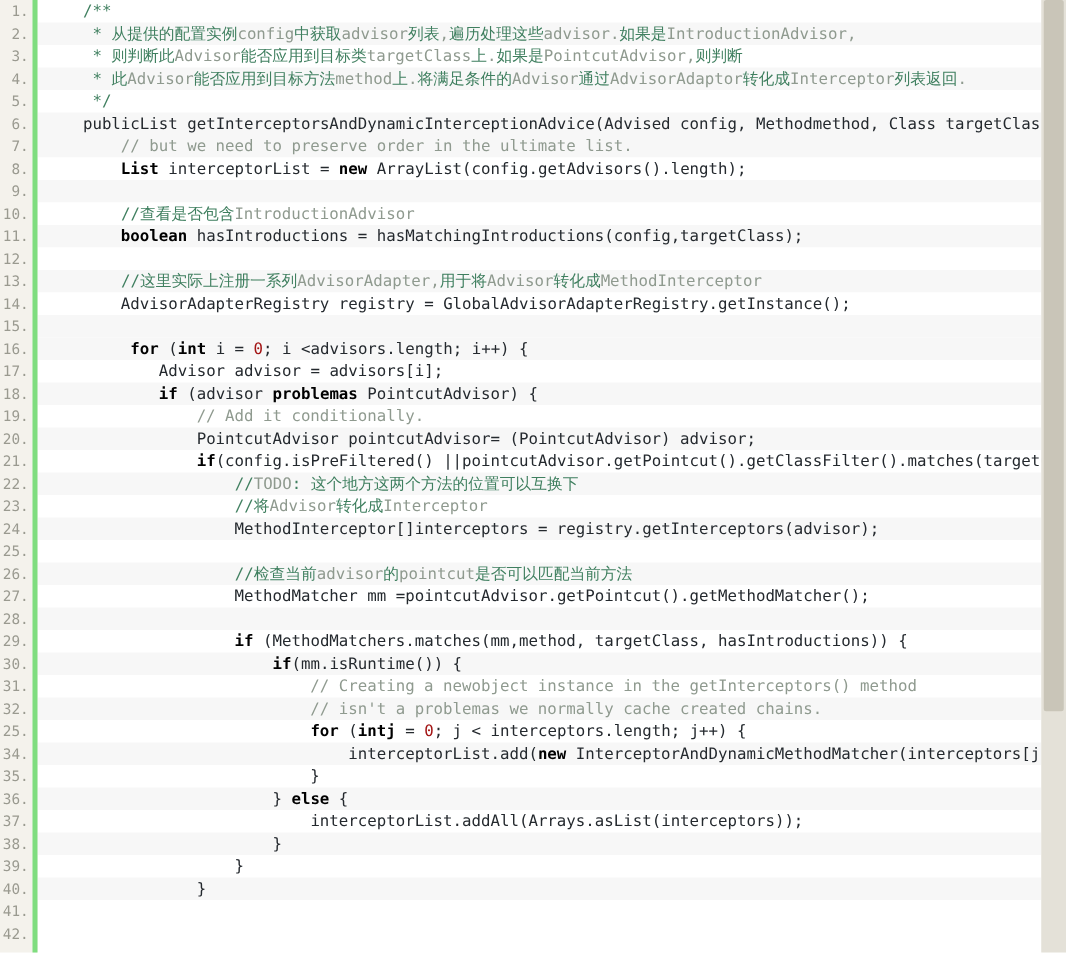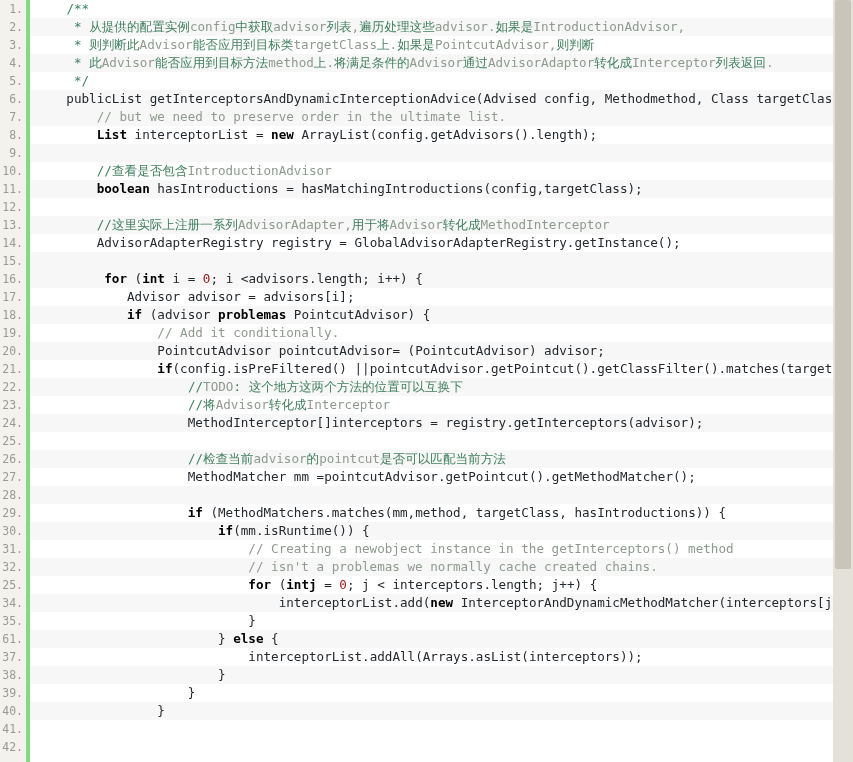--- a/index.html
+++ b/index.html
@@ -125,21 +125,21 @@
       <div class="ln">26.</div>
       <div class="ln">27.</div>
       <div class="ln">28.</div>
       <div class="ln">29.</div>
       <div class="ln">30.</div>
       <div class="ln">31.</div>
       <div class="ln">32.</div>
       <div class="ln">25.</div>
       <div class="ln">34.</div>
       <div class="ln">35.</div>
-      <div class="ln">61.</div>
+      <div class="ln">36.</div>
       <div class="ln">37.</div>
       <div class="ln">38.</div>
       <div class="ln">39.</div>
       <div class="ln">40.</div>
       <div class="ln">41.</div>
       <div class="ln">42.</div>
     </div>
 
   <div id="code-area">
       <div class="cl plain"><span class="tok-cmt"> </span><span class="tok-cmt"> </span><span class="tok-cmt"> </span><span class="tok-cmt"> </span><span class="tok-cmt">/</span><span class="tok-cmt">*</span><span class="tok-cmt">*</span></div>

